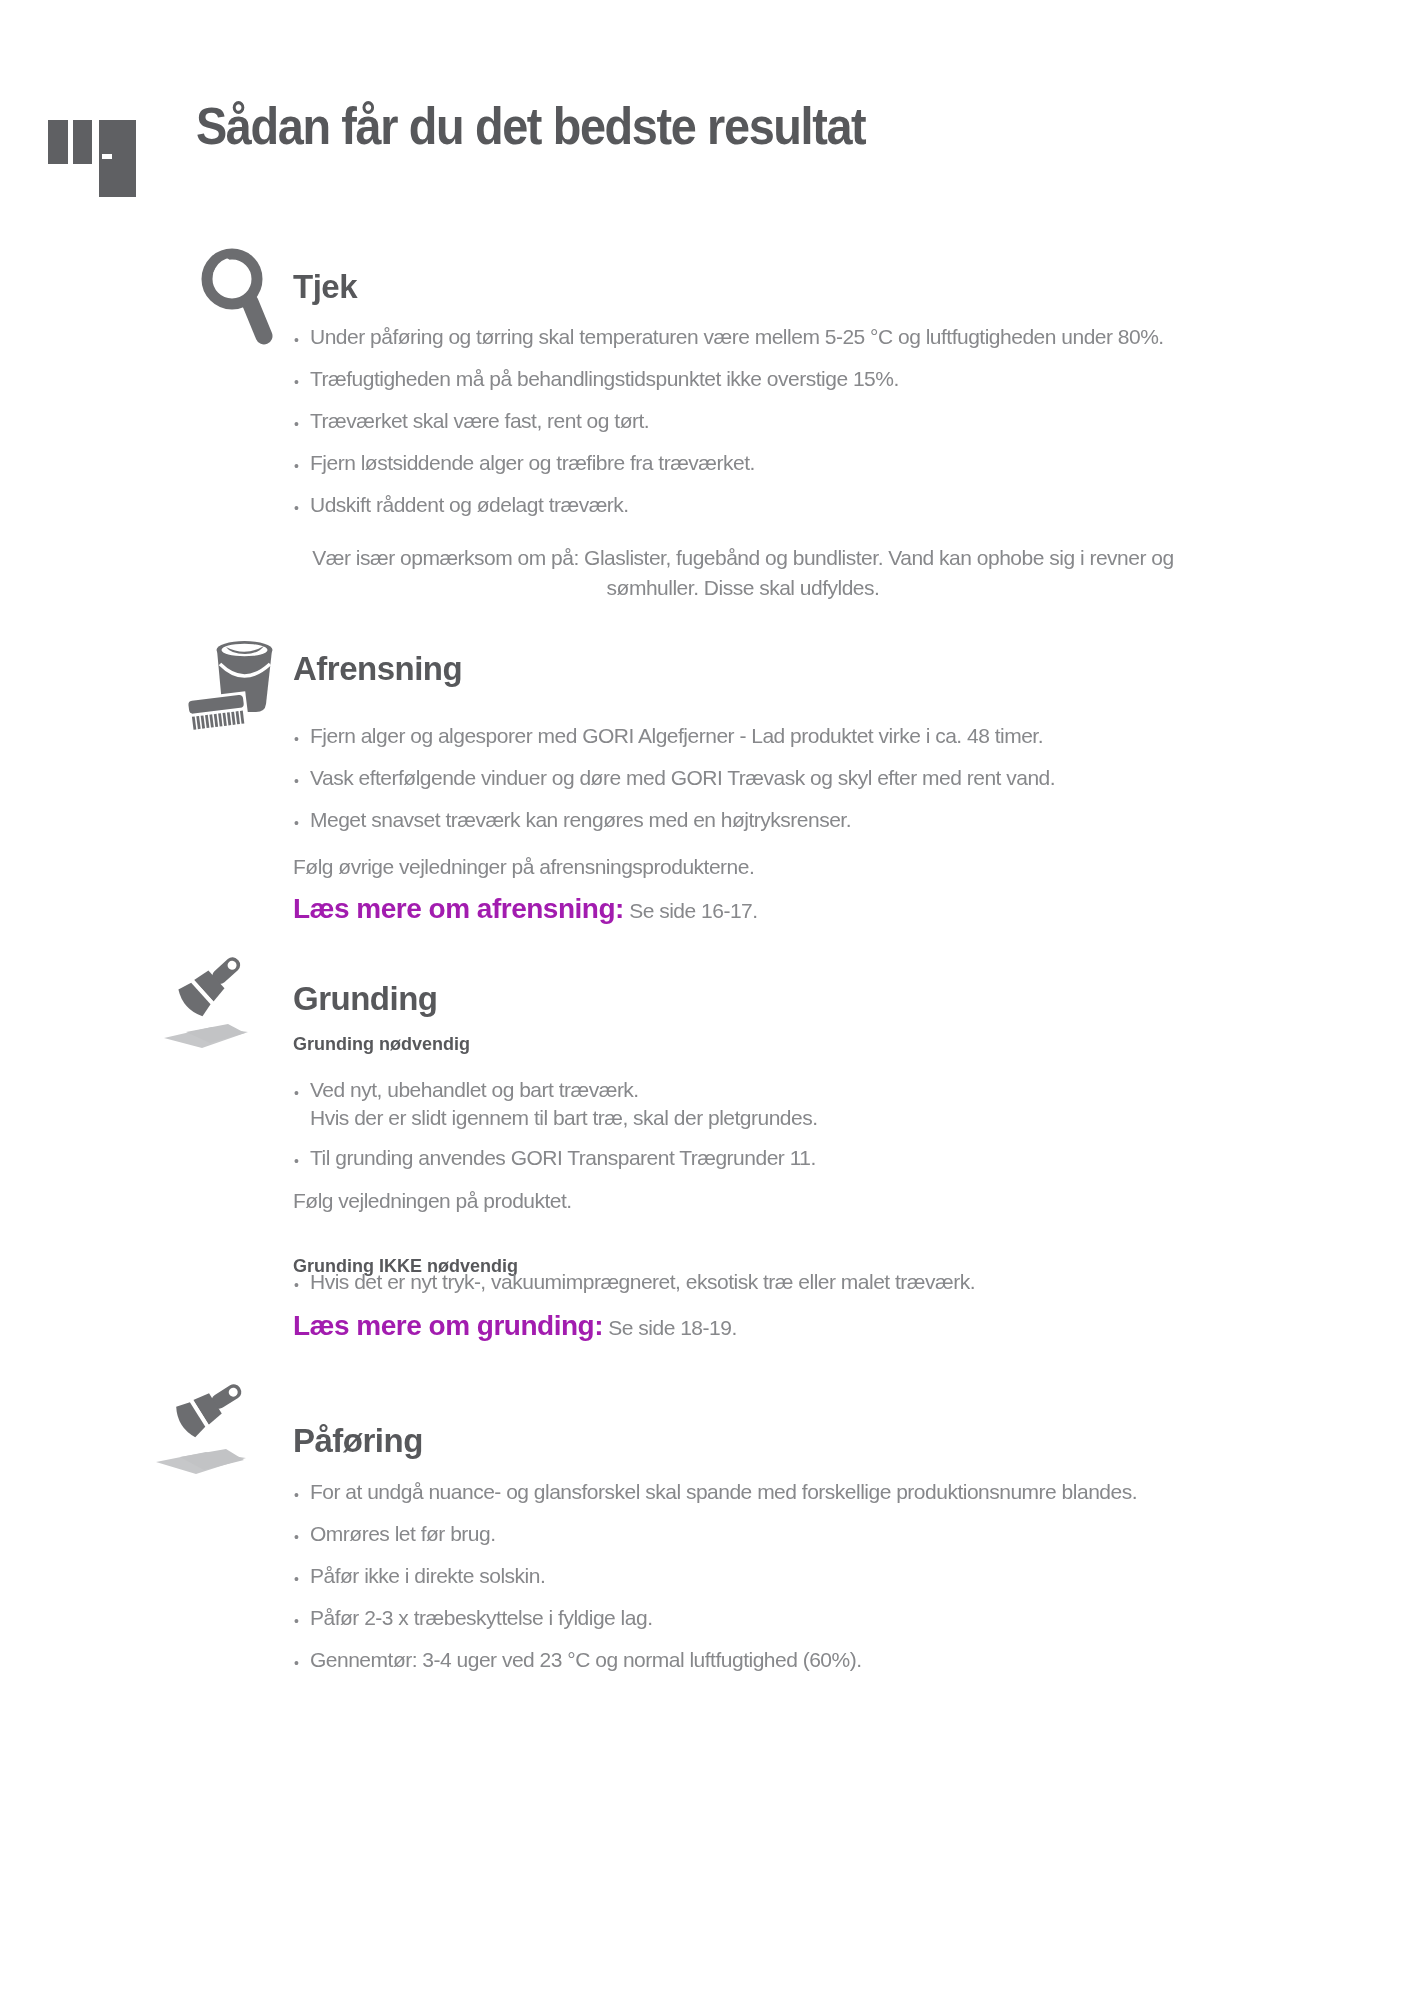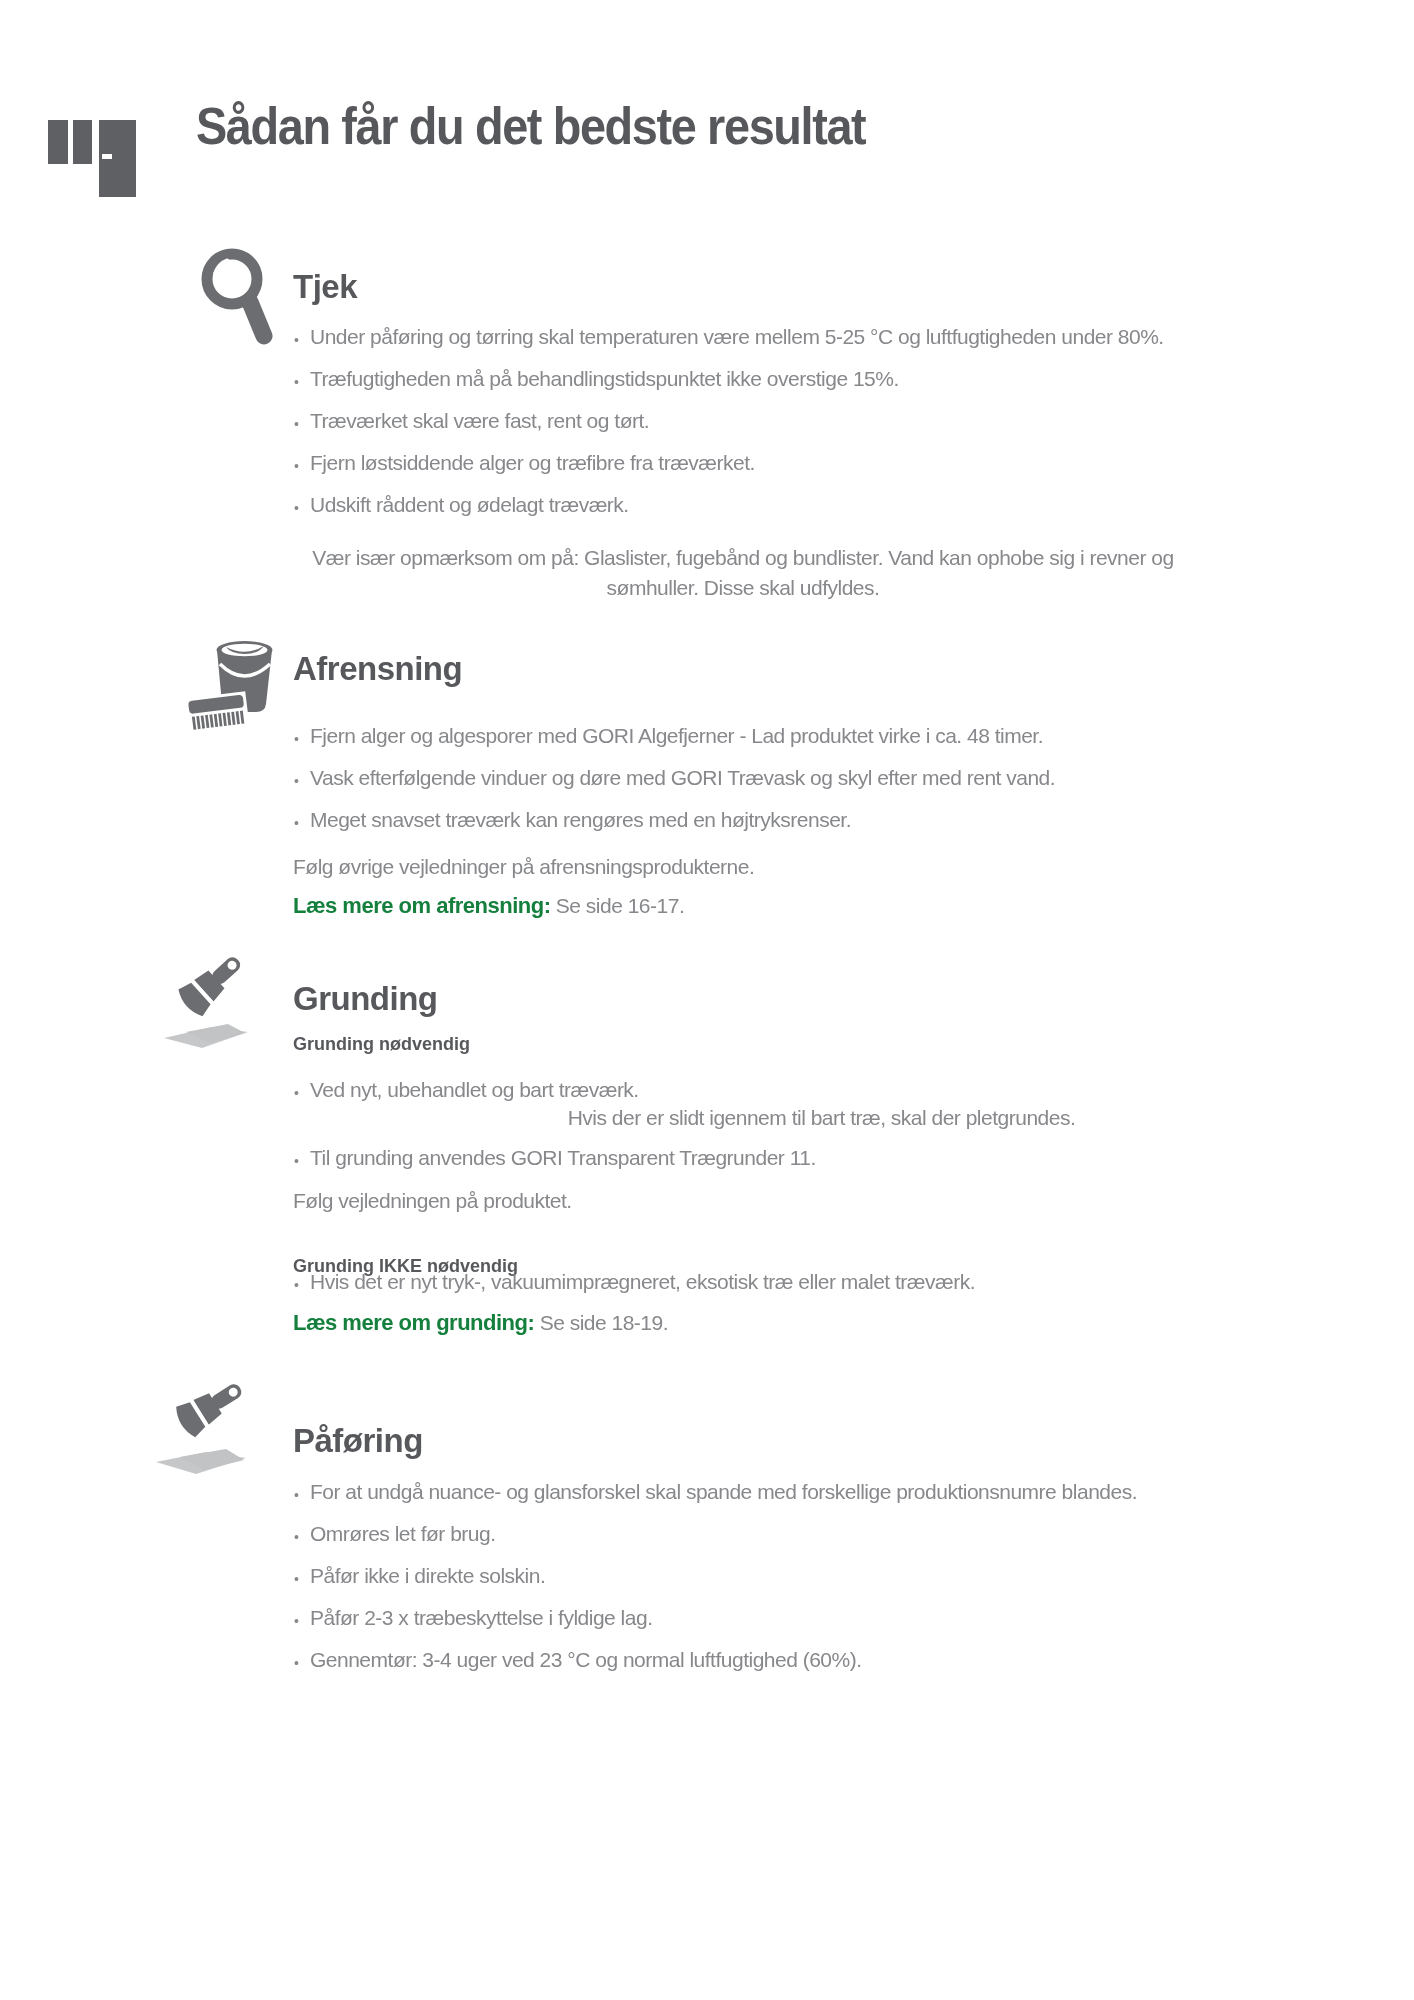--- a/index.html
+++ b/index.html
@@ -24,24 +24,24 @@
     color:#57585b; letter-spacing:-0.5px; white-space:nowrap;
   }
   .sub-heading {
     position:absolute; left:293px; font-size:18px; font-weight:bold;
     color:#57585b; white-space:nowrap;
   }
   .body-text { font-size:21px; letter-spacing:-0.5px; color:#87888b; }
   ul.bullets { position:absolute; left:293px; width:1040px; list-style:none; margin:0; padding:0; }
   ul.bullets li { position:relative; padding-left:17px; margin-bottom:18px; line-height:24px; }
   ul.bullets li::before { content:"•"; position:absolute; left:1px; top:3px; font-size:14px; color:#87888b; }
-  ul.bullets li .cont { display:block;text-align:center; }
+  ul.bullets li .cont { display:block; }
   .note { position:absolute; left:293px; line-height:30px; }
   .more-line { position:absolute; left:293px; white-space:nowrap; }
-  .more-line .lbl { font-size:22px; font-weight:bold; color:#15803d; letter-spacing:-0.5px; }
+  .more-line .lbl { font-size:28px; font-weight:bold; color:#a21caf; letter-spacing:-0.5px; }
   .sec-icon { position:absolute; }
   
   .footer-bar { position:absolute; left:0; top:1897px; width:68px; height:8px; background:#a4a5a7; }
   .page-number {
     position:absolute; left:78px; top:1868px;
     font-size:46px; color:#0369a1; letter-spacing:-1px;
   }
 </style>
 </head>
 <body>

